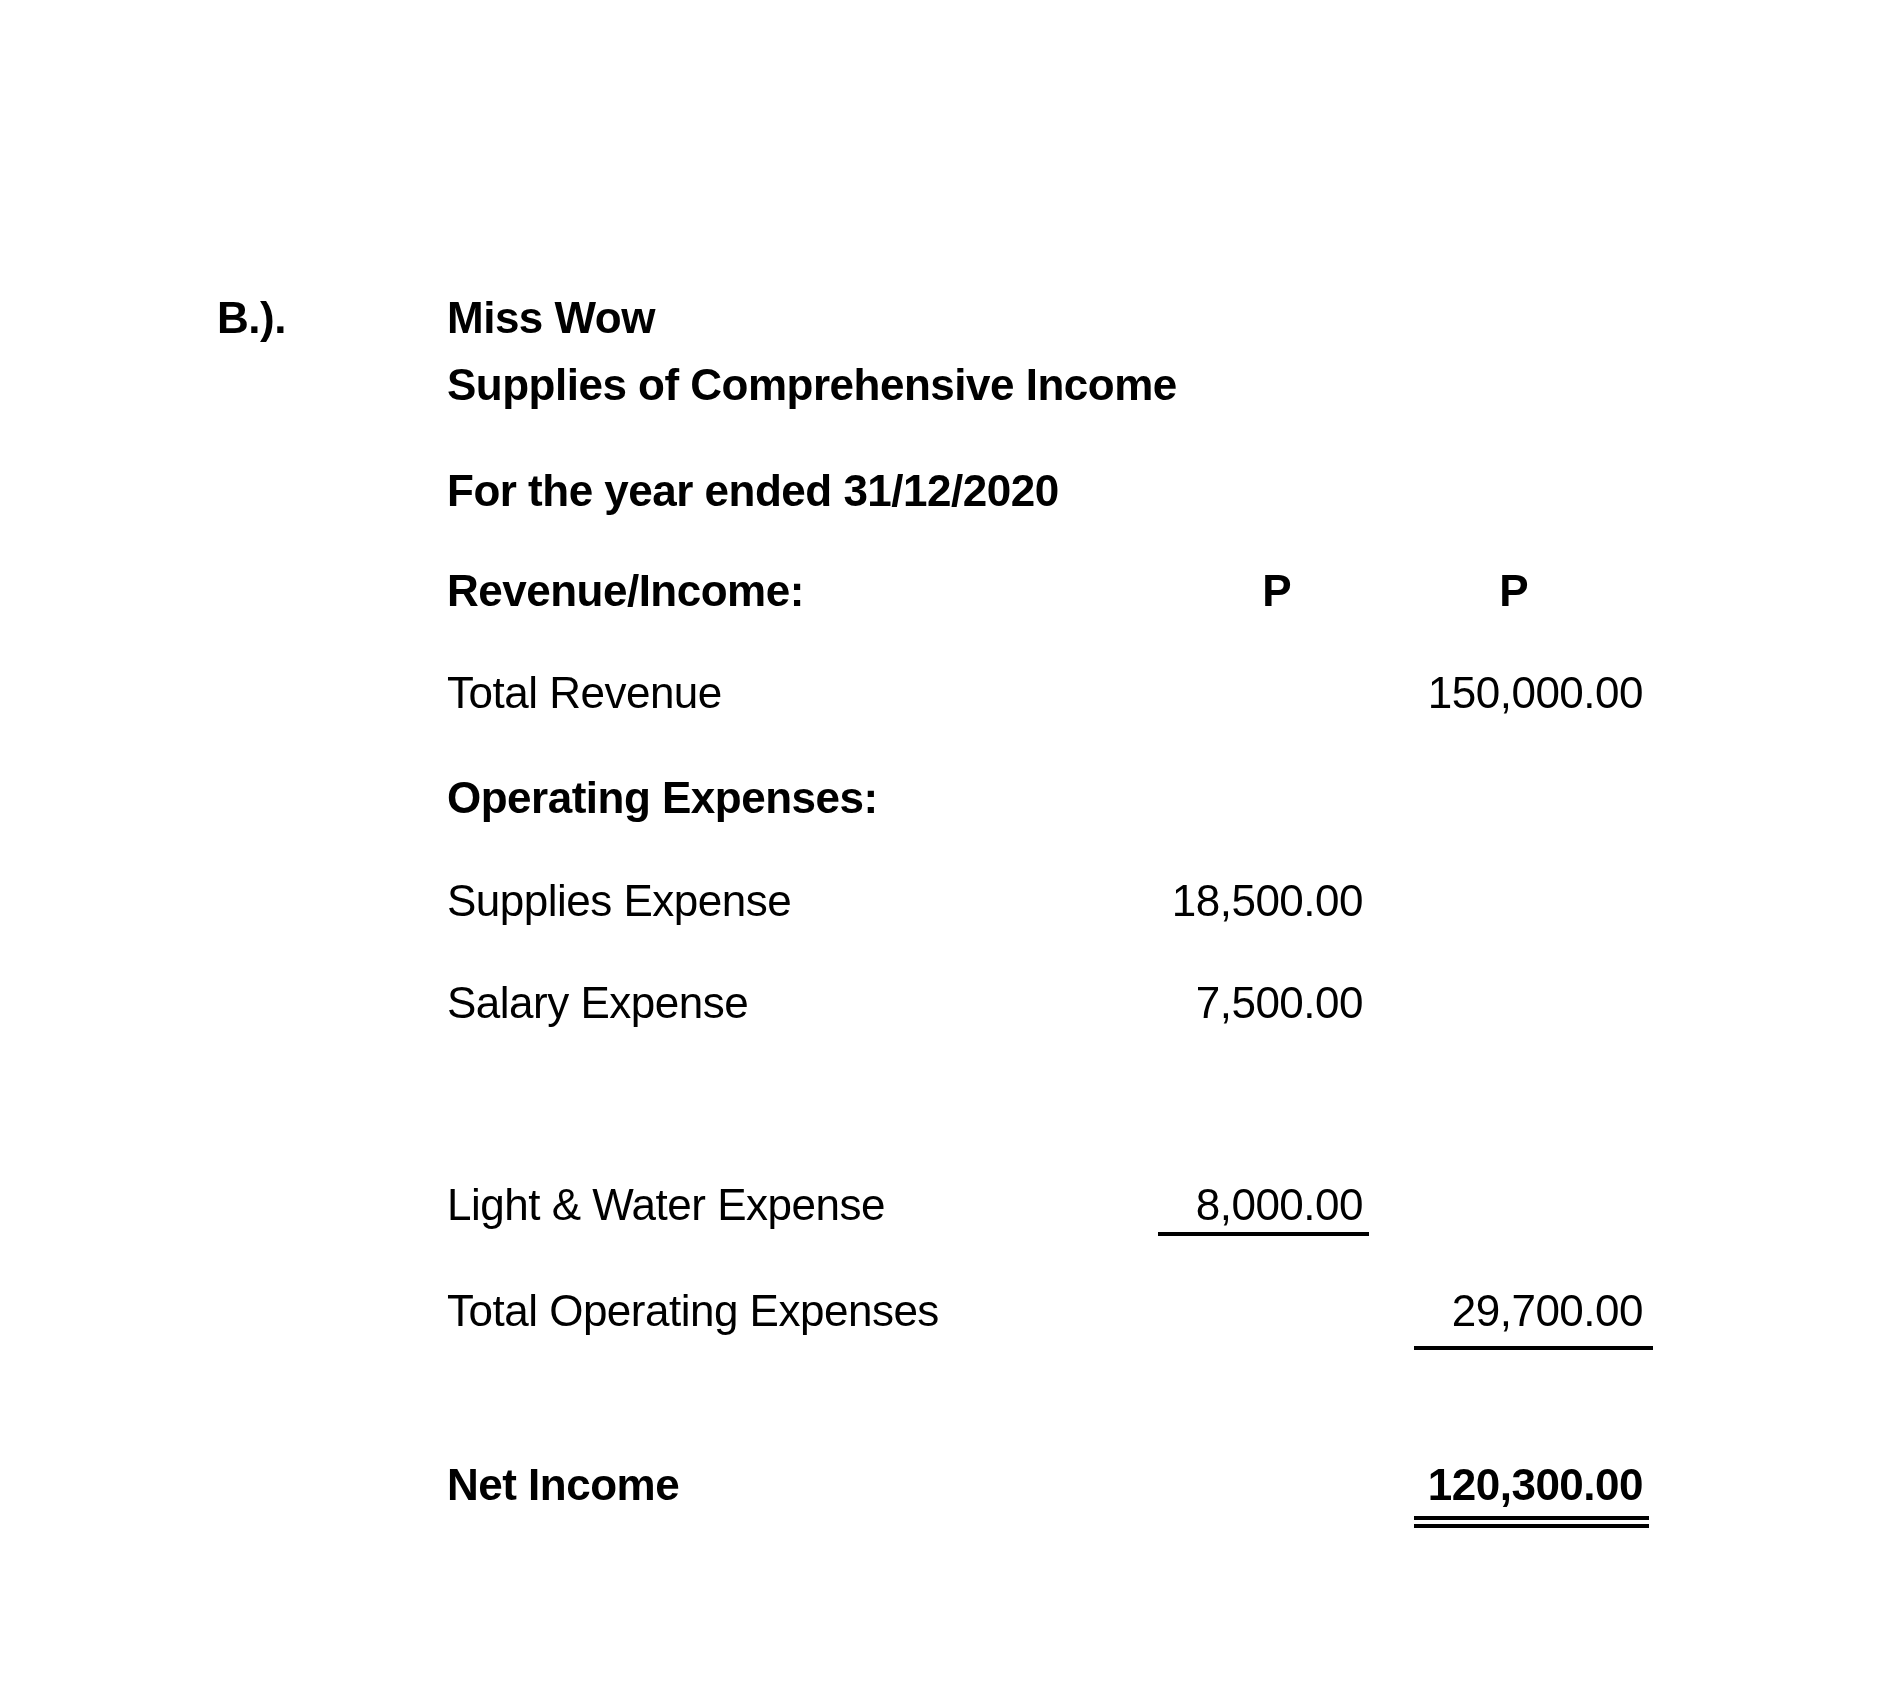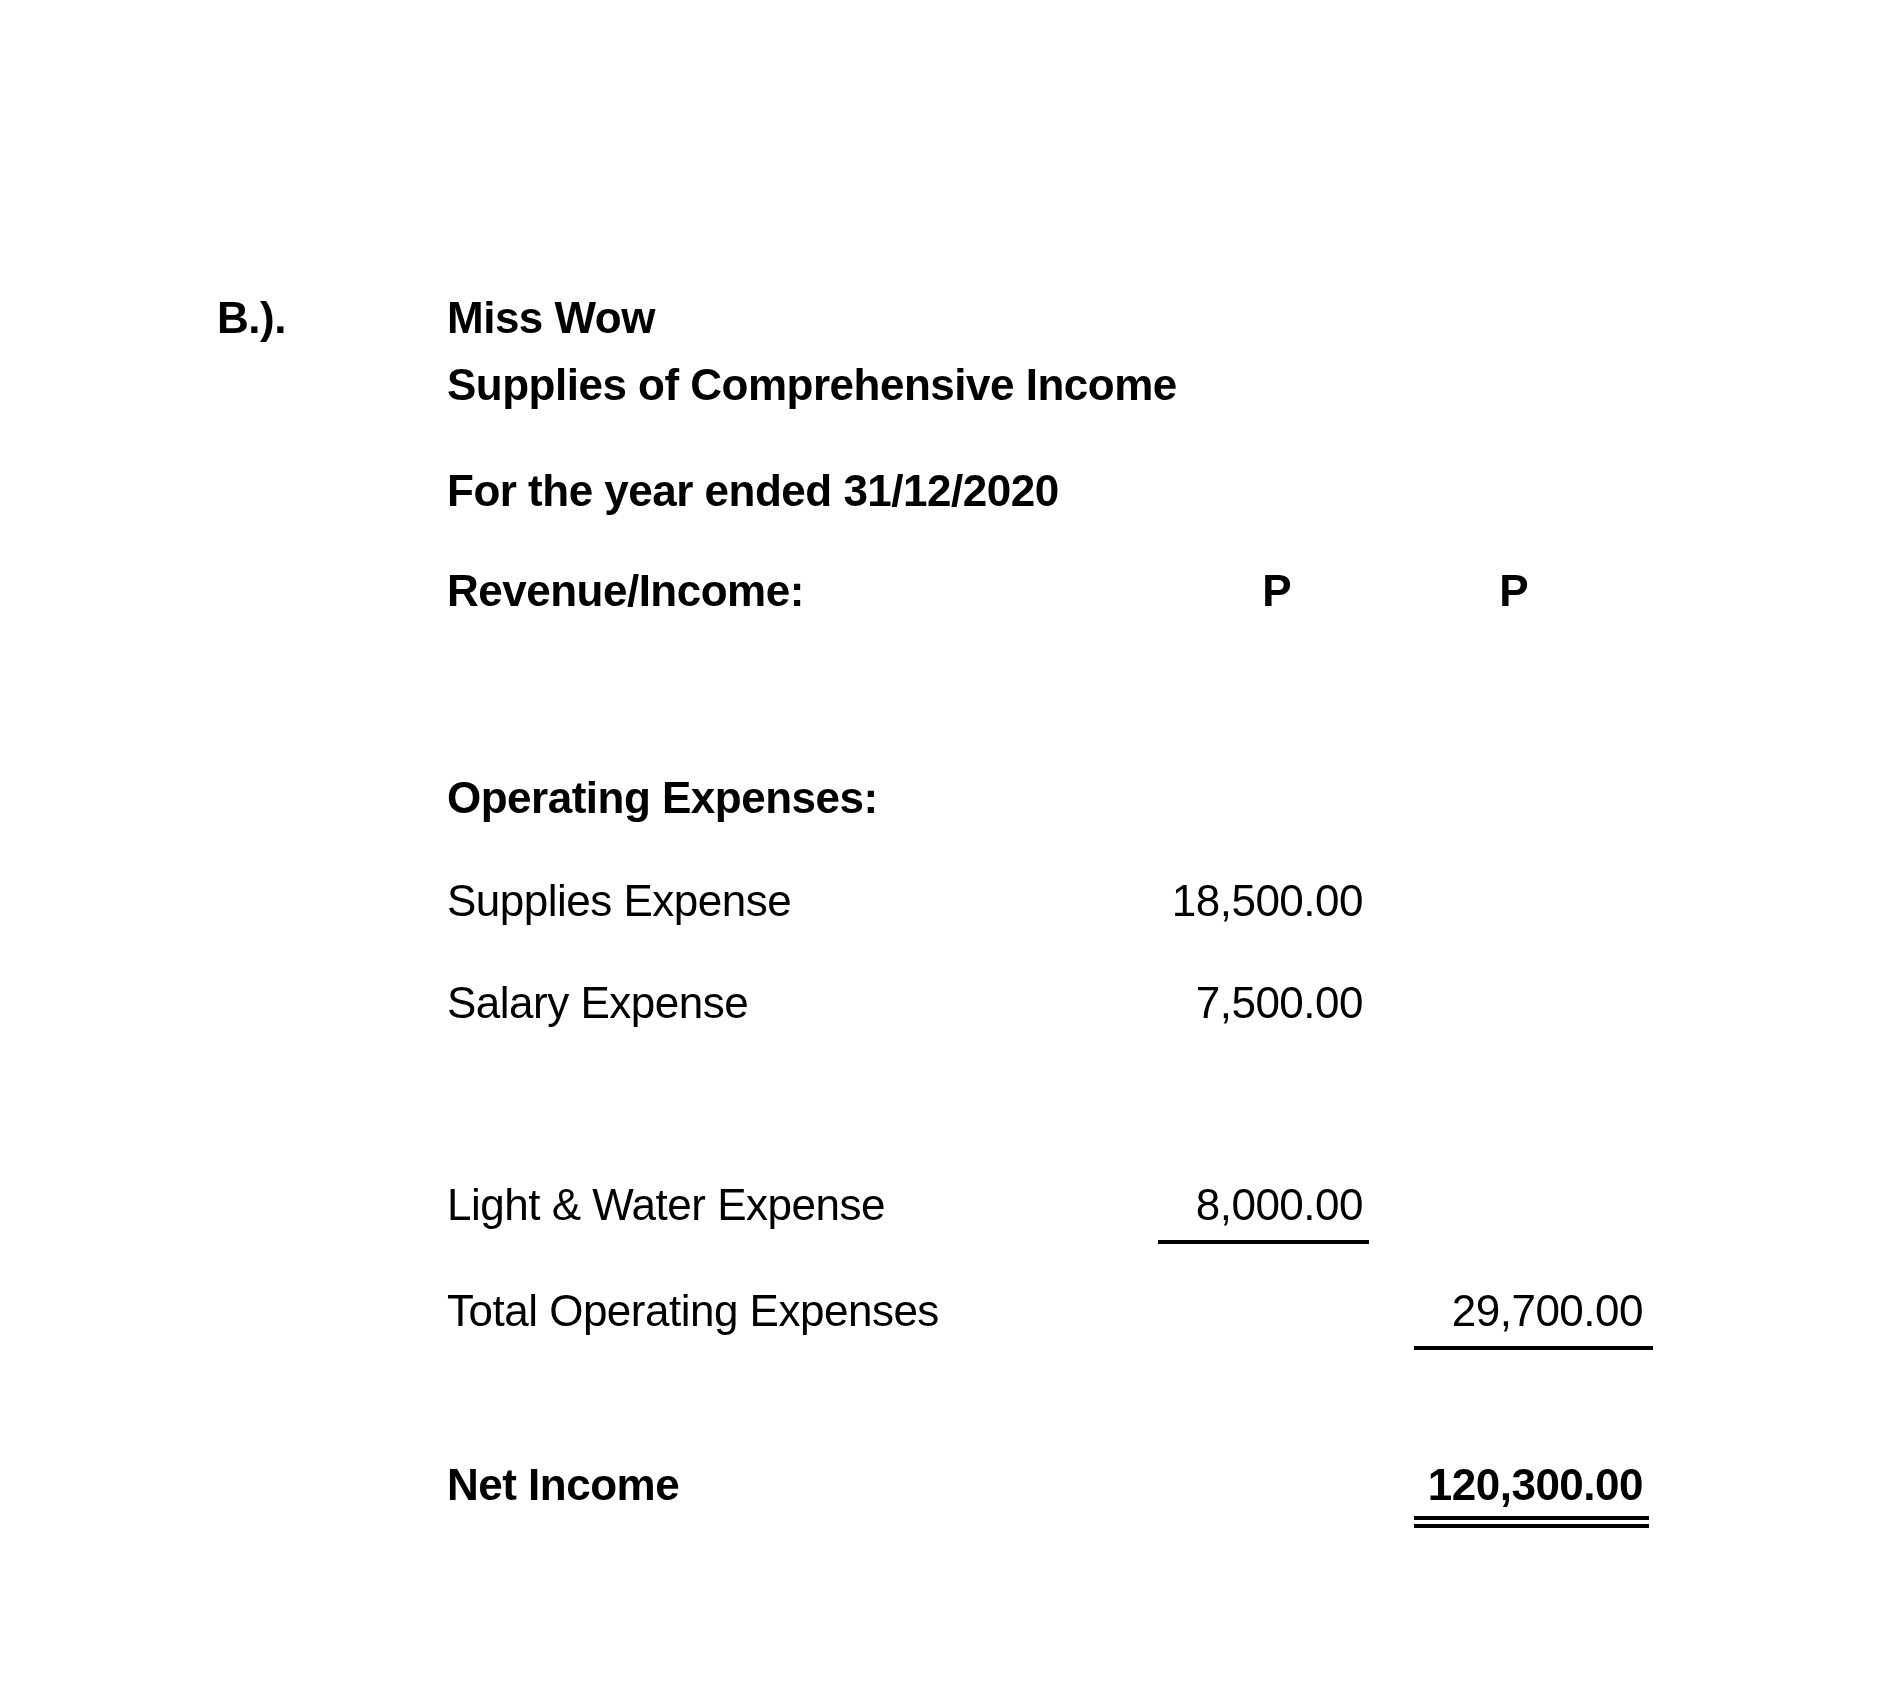--- a/index.html
+++ b/index.html
@@ -37,21 +37,21 @@
   }
   .lbl { flex: 1 1 auto; text-align: left; }
   .c1 { width: 285px; text-align: right; }
   .c2 { width: 280px; text-align: right; }
   .p-head { position: relative; font-weight: 700; }
   .c1 .p-head { left: -72px; }   
   .c2 .p-head { left: -115px; }
   .u-single {
     display: inline-block;
     border-bottom: 4px solid #000000;
-    padding: 0 6px 8px 38px;
+    padding: 0 6px 0 38px;
     margin-right: -6px;
     text-align: center;
   }
   .u-single-2 {
     display: inline-block;
     border-bottom: 4px solid #000000;
     padding: 0 10px 8px 38px;
     margin-right: -10px;
   }
   .u-double {
@@ -84,20 +84,25 @@
   <div class="row" style="top:565px">
     <div class="lbl b">Revenue/Income:</div>
     <div class="c1">
       <span class="p-head">P</span>
     </div>
     <div class="c2">
       <span class="p-head">P</span>
     </div>
   </div>
 
+  <div class="row" style="top:667px">
+    <div class="lbl">Total Revenue</div>
+    <div class="c1"></div>
+    <div class="c2">150,000.00</div>
+  </div>
 
   <div class="row" style="top:772px">
     <div class="lbl b">Operating Expenses:</div>
   </div>
 
   <div class="row" style="top:875px">
     <div class="lbl">Supplies Expense</div>
     <div class="c1">18,500.00</div>
     <div class="c2"></div>
   </div>

